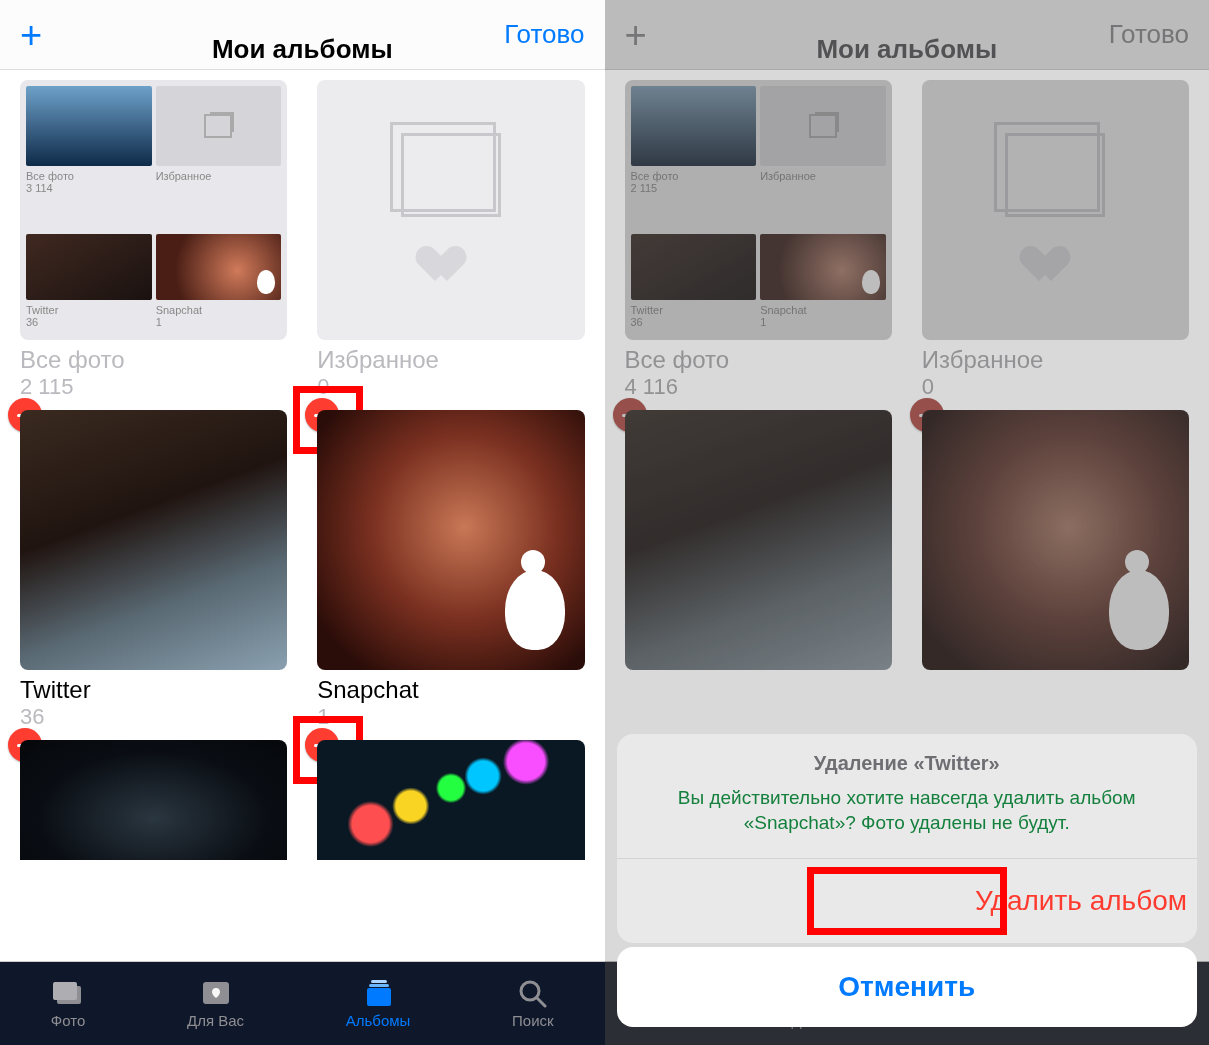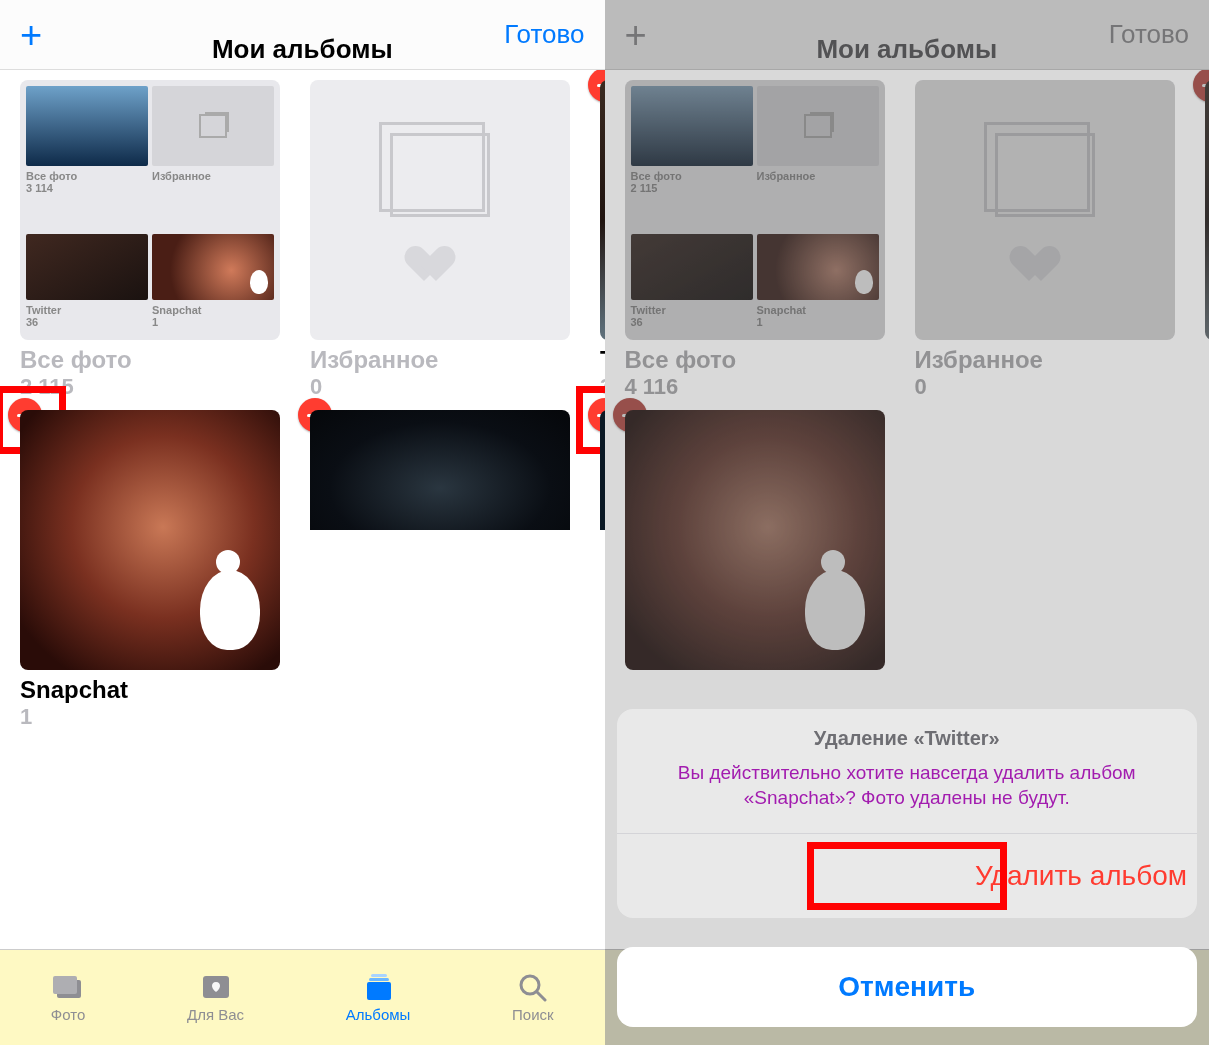--- a/index.html
+++ b/index.html
@@ -49,23 +49,22 @@
     color: #007aff;
   }
   .content {
     flex: 1;
     overflow: hidden;
     padding: 10px 20px 0 20px;
     position: relative;
   }
   .grid {
     display: grid;
-    grid-template-columns: 1fr 1fr 1fr;
+    grid-template-columns: 1fr 1fr;
     gap: 10px 30px;
-    font-weight: bold;
   }
   .album {
     position: relative;
   }
   .thumb {
     width: 100%;
     aspect-ratio: 1/1;
     border-radius: 8px;
     overflow: hidden;
     position: relative;
@@ -151,22 +150,22 @@
   .cov-night { background: radial-gradient(ellipse at 50% 65%, #2a3640 0%, #0a0e14 60%, #05070a 100%); }
   .cov-bokeh { background: radial-gradient(circle at 20% 70%, #ff4e50 8%, transparent 10%),
     radial-gradient(circle at 35% 55%, #f9d423 8%, transparent 10%),
     radial-gradient(circle at 50% 40%, #24fe41 8%, transparent 10%),
     radial-gradient(circle at 62% 30%, #00c6ff 8%, transparent 10%),
     radial-gradient(circle at 78% 18%, #f94eff 8%, transparent 10%),
     #0a1824; }
 
   
   .tabbar {
-    height: 96px;
-    background: #fef9c3;
+    height: 84px;
+    background: #0f172a;
     border-top: 1px solid #ccc;
     display: flex;
     justify-content: space-around;
     align-items: center;
   }
   .tab {
     display: flex;
     flex-direction: column;
     align-items: center;
     font-size: 15px;
@@ -207,31 +206,31 @@
     border-bottom: 1px solid #d4d4d8;
   }
   .sheet-title {
     font-size: 20px;
     color: #6e6e73;
     font-weight: 600;
     margin-bottom: 10px;
   }
   .sheet-msg {
     font-size: 19px;
-    color: #a21caf;
+    color: #15803d;
     line-height: 1.35;
   }
   .sheet-action {
     text-align: right;
     padding: 26px 10px;
     font-size: 28px;
     color: #ff3b30;
   }
   .sheet-cancel {
-    margin-top: 29px;
+    margin-top: 4px;
     background: #fff;
     border-radius: 16px;
     text-align: center;
     padding: 24px 10px;
     font-size: 28px;
     font-weight: 600;
     color: #007aff;
   }
 </style>
 </head>

